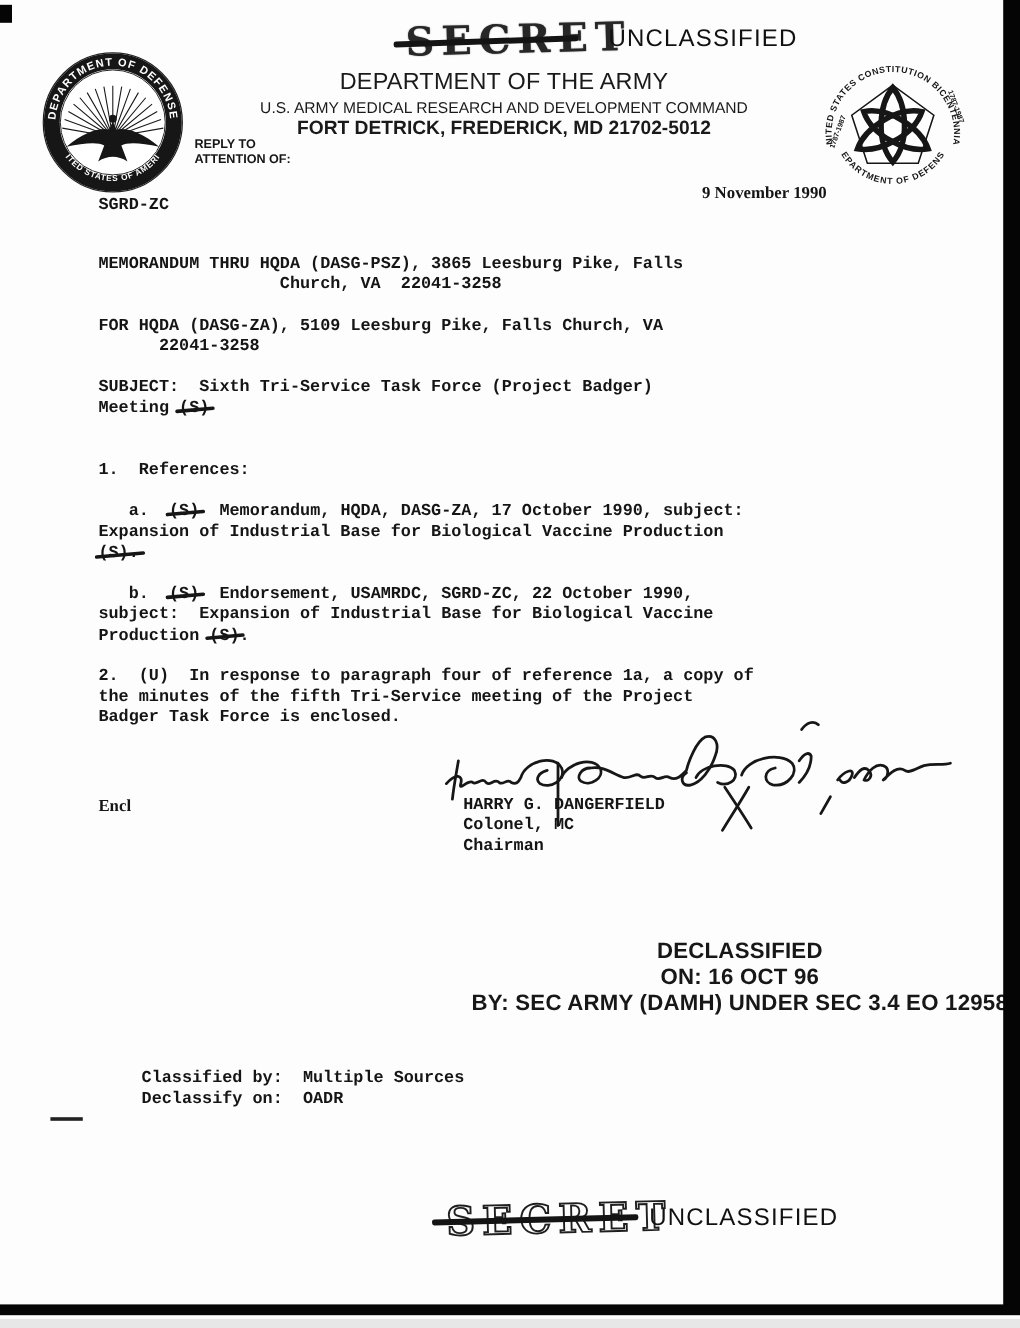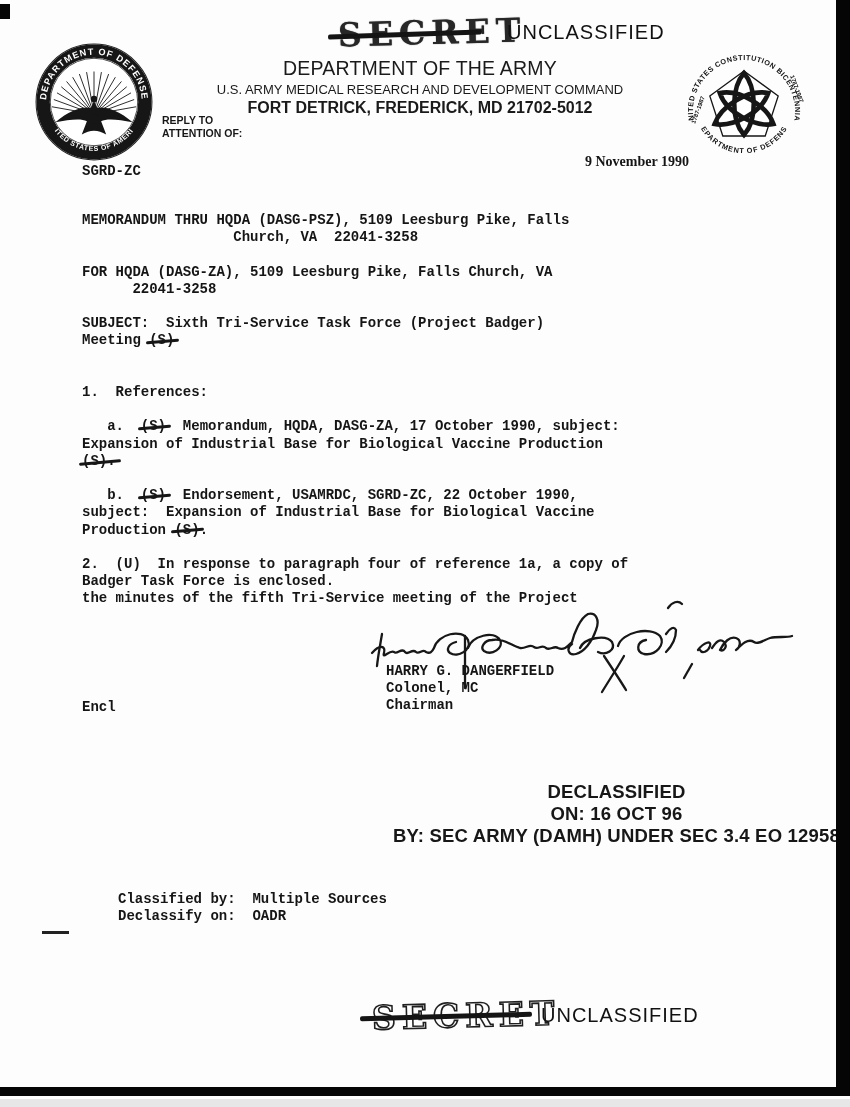--- a/index.html
+++ b/index.html
@@ -30,21 +30,21 @@
   
   .mono{font-family:"Liberation Mono","DejaVu Sans Mono",monospace;font-size:14px;
         font-weight:600;color:#151515;}
   .memo-body{left:82px;top:212px;width:700px;}
   .mline{white-space:pre;line-height:17.2px;min-height:17.2px;}
   .struck{position:relative;display:inline-block;}
   .struck::after{content:"";position:absolute;left:-3px;right:-5px;top:46%;height:3.4px;
         background:#161616;transform:rotate(-5deg);border-radius:2px;}
 
   .sig-block{left:386px;top:663px;line-height:17.2px;}
-  .encl{left:82px;top:699px;}
+  .encl{left:82px;top:665px;font-family:Liberation Serif, serif;}
 
   .declass{left:393px;top:781px;font-size:18.5px;font-weight:bold;line-height:22px;
         letter-spacing:.2px;white-space:nowrap;color:#171717;text-align:center;}
   .class-note{left:82px;top:891px;line-height:19px;margin-left:36px;}
   .margin-dash{left:42px;top:931px;width:27px;height:2.5px;background:#222;}
 
   svg text{font-family:"Liberation Sans",sans-serif;}
 </style>
 </head>
 <body>
@@ -112,43 +112,43 @@
       <path d="M60,90 C46,74 48,42 60,28 C72,42 74,74 60,90 Z"></path>
       <path d="M60,90 C46,74 48,42 60,28 C72,42 74,74 60,90 Z" transform="rotate(120,60,62)"></path>
       <path d="M60,90 C46,74 48,42 60,28 C72,42 74,74 60,90 Z" transform="rotate(240,60,62)"></path>
     </g>
   </svg>
 
   <div class="abs mono" style="left:82px;top:163px;">SGRD-ZC</div>
   <div class="abs mono" style="left:585px;top:154px;font-family:Liberation Serif, serif;">9 November 1990</div>
 
   <div class="abs mono memo-body">
-    <div class="mline">MEMORANDUM THRU HQDA (DASG-PSZ), 5109 Leesburg Pike, Falls</div>
+    <div class="mline">MEMORANDUM THRU HQDA (DASG-PSZ), 3865 Leesburg Pike, Falls</div>
     <div class="mline">                  Church, VA  22041-3258</div>
     <div class="mline"></div>
     <div class="mline">FOR HQDA (DASG-ZA), 5109 Leesburg Pike, Falls Church, VA</div>
     <div class="mline">      22041-3258</div>
     <div class="mline"></div>
     <div class="mline">SUBJECT:  Sixth Tri-Service Task Force (Project Badger)</div>
     <div class="mline"><span>Meeting </span><span class="struck">(S)</span></div>
     <div class="mline"></div>
     <div class="mline"></div>
     <div class="mline">1.  References:</div>
     <div class="mline"></div>
     <div class="mline"><span>   a.  </span><span class="struck">(S)</span><span>  Memorandum, HQDA, DASG-ZA, 17 October 1990, subject:</span></div>
     <div class="mline">Expansion of Industrial Base for Biological Vaccine Production</div>
     <div class="mline"><span class="struck">(S).</span></div>
     <div class="mline"></div>
     <div class="mline"><span>   b.  </span><span class="struck">(S)</span><span>  Endorsement, USAMRDC, SGRD-ZC, 22 October 1990,</span></div>
     <div class="mline">subject:  Expansion of Industrial Base for Biological Vaccine</div>
     <div class="mline"><span>Production </span><span class="struck">(S)</span><span>.</span></div>
     <div class="mline"></div>
     <div class="mline">2.  (U)  In response to paragraph four of reference 1a, a copy of</div>
+    <div class="mline">the minutes of the fifth Tri-Service meeting of the Project</div>
     <div class="mline">Badger Task Force is enclosed.</div>
-    <div class="mline">the minutes of the fifth Tri-Service meeting of the Project</div>
   </div>
 
   <div class="abs mono encl">Encl</div>
   <div class="abs mono sig-block">
     <div class="mline">HARRY G. DANGERFIELD</div>
     <div class="mline">Colonel, MC</div>
     <div class="mline">Chairman</div>
   </div>
 
   <svg class="abs" style="left:368px;top:598px;z-index:2;" width="430" height="105" viewBox="0 0 430 105">

